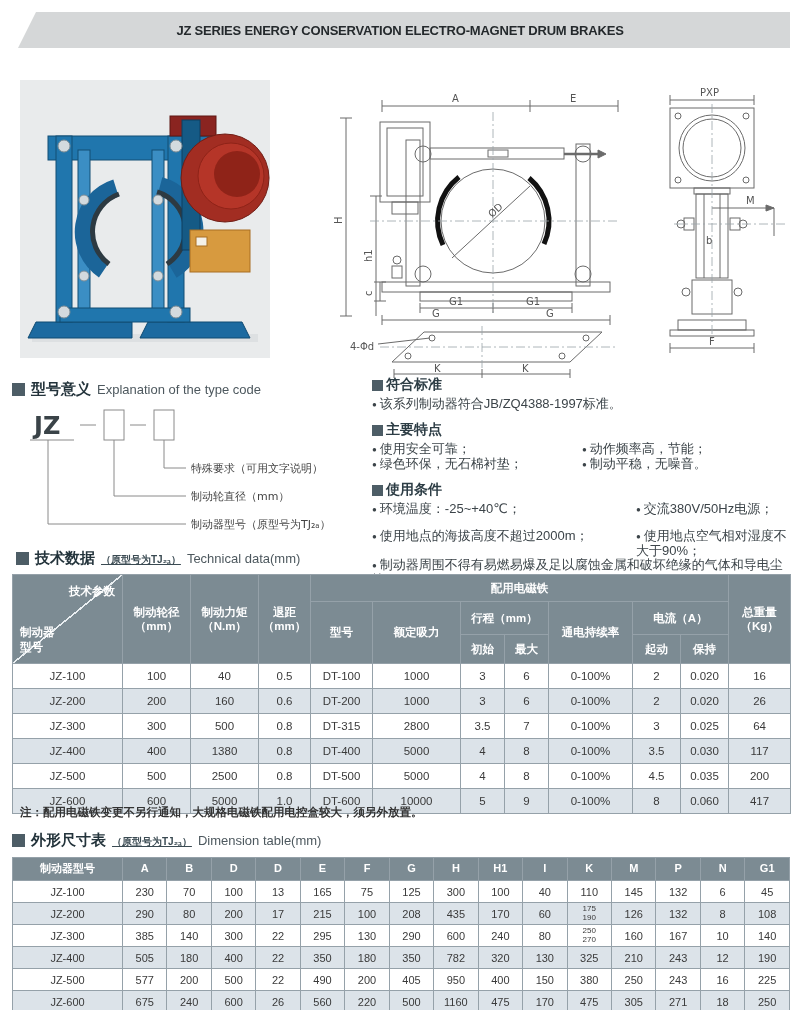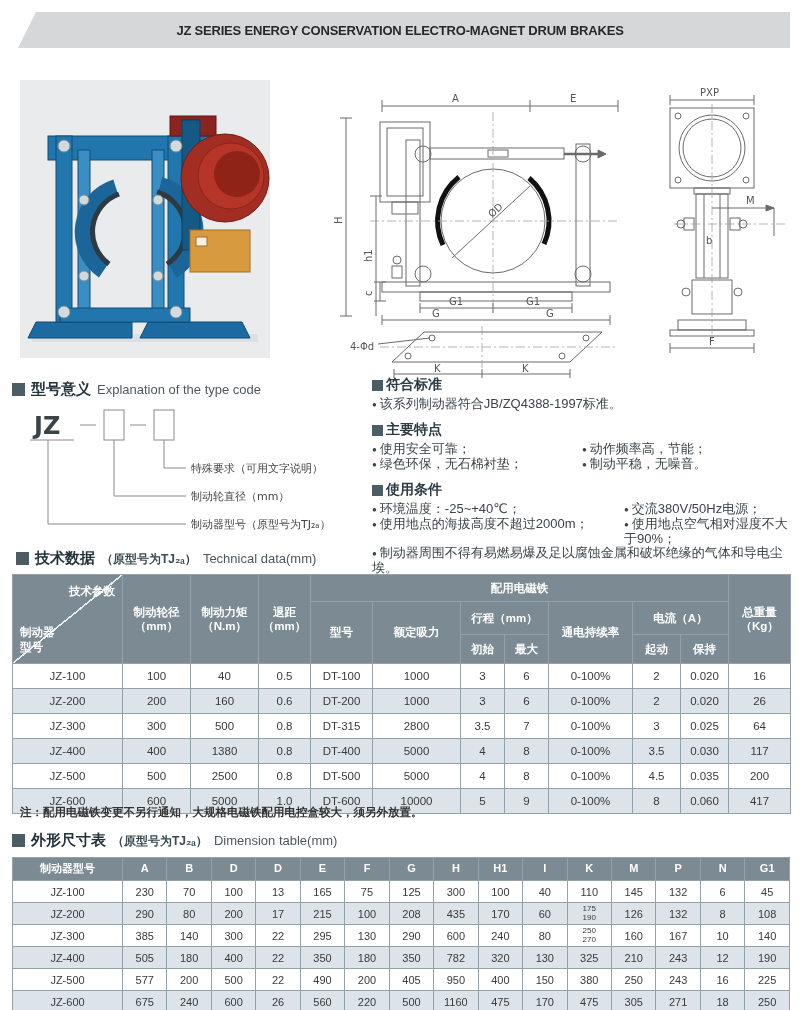--- a/index.html
+++ b/index.html
@@ -12,38 +12,38 @@
           letter-spacing:1px;display:flex;align-items:center;justify-content:center;
           clip-path:polygon(0 0,100% 0,calc(100% - 18px) 100%,0 100%);}
   .hdr-en{flex:1;background:#d5d7d8;color:#24292c;font-weight:bold;font-size:13px;
           letter-spacing:-0.2px;display:flex;align-items:center;justify-content:center;
           clip-path:polygon(26px 0,100% 0,100% 100%,8px 100%);}
 
   
   .sec-title{position:absolute;display:flex;align-items:baseline;gap:6px;white-space:nowrap;}
   .sq{display:inline-block;width:13px;height:13px;background:#4d5d66;align-self:center;}
   .t-cn{font-weight:bold;font-size:15px;color:#23333b;}
-  .t-note{font-weight:bold;font-size:12px;color:#3a4a52;}
+  .t-note{font-weight:bold;font-size:10px;color:#3a4a52;text-decoration:underline;}
   .t-en{font-size:13px;color:#4d585e;}
 
   
   .photo{position:absolute;left:20px;top:80px;width:250px;height:278px;background:#e9ebec;}
 
   
   .draw{position:absolute;}
   svg text{font-family:"DejaVu Sans","Liberation Sans",sans-serif;}
 
   
   .info{position:absolute;left:372px;top:376px;width:424px;}
   .info h4{margin:0 0 3px 0;font-size:14px;color:#2d3d45;display:flex;align-items:center;gap:3px;}
   .info h4 .sq{width:11px;height:11px;}
   .blk{margin-bottom:9px;}
   .bullet{font-size:13px;line-height:14px;color:#3c4449;}
   .bullet::before{content:"●";font-size:8px;margin-right:3px;vertical-align:1px;color:#3c4449;}
-  .grid2{display:grid;grid-template-columns:252px auto;}
+  .grid2{display:grid;grid-template-columns:252px auto;gap:12px;}
   .gridF{display:grid;grid-template-columns:210px auto;}
 
   
   table{border-collapse:collapse;table-layout:fixed;}
   th,td{border:1px solid #95a1a9;text-align:center;vertical-align:middle;padding:1px 2px;}
   th{background:#7c8b93;color:#fff;font-weight:bold;font-size:11.5px;line-height:1.25;}
   td{font-size:11.5px;color:#3a3a3a;background:#fff;height:21px;}
   .tech{position:absolute;left:12px;top:574px;width:778px;}
   .tech td{height:22px;}
   tr.alt td{background:#dce3e9;}

